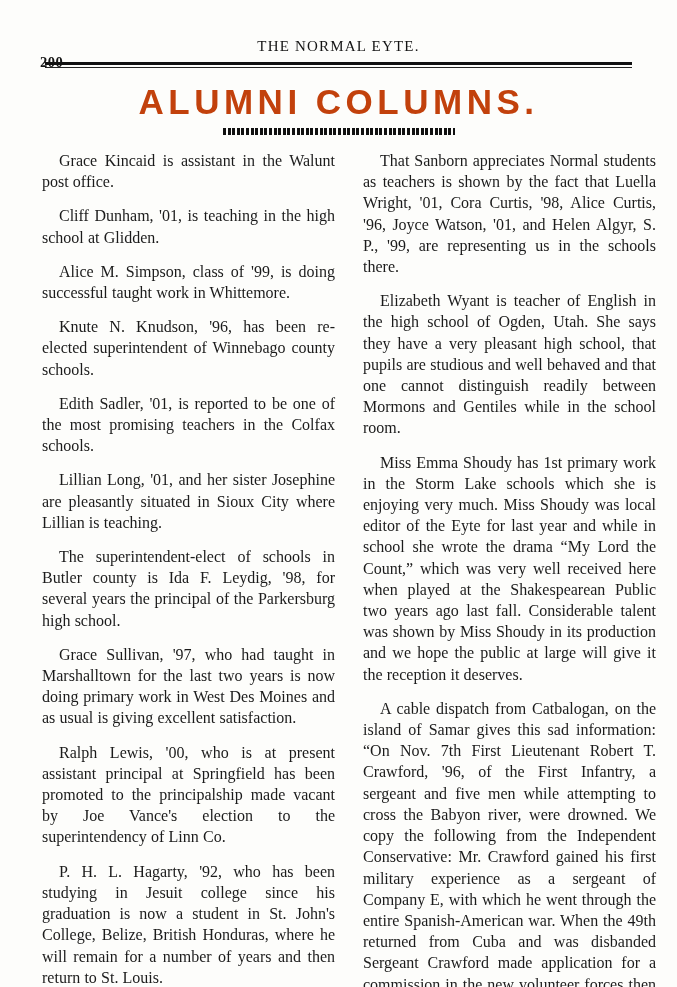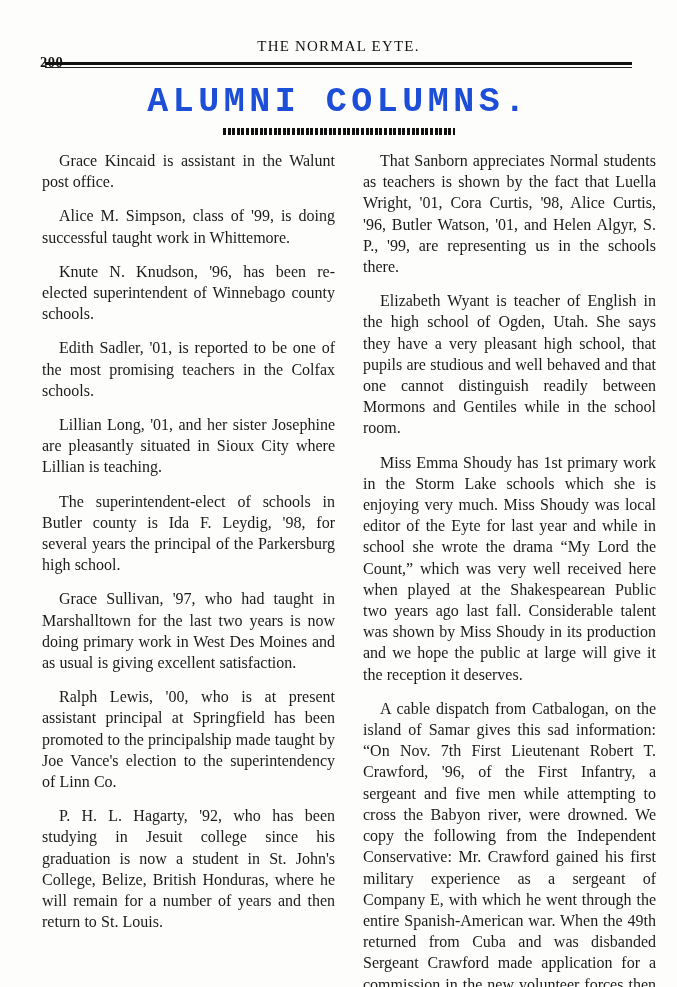--- a/index.html
+++ b/index.html
@@ -72,22 +72,22 @@
   
   .headline {
     position: absolute;
     top: 82px;
     left: 0;
     right: 0;
     text-align: center;
     font-size: 35px;
     font-weight: 700;
     letter-spacing: 4.5px;
-    color: #1d4ed8;
-    font-family: Liberation Mono, monospace;
+    color: #c2410c;
+    font-family: Liberation Sans, sans-serif;
   }
 
   
   .ornament {
     position: absolute;
     top: 128px;
     left: 0;
     right: 0;
     display: flex;
     justify-content: center;
@@ -146,30 +146,31 @@
 
   <div class="headline">ALUMNI COLUMNS.</div>
 
   <div class="ornament">
     <div class="ornament-bar"></div>
   </div>
 
   <div class="columns">
     <div class="col">
         <p>Grace Kincaid is assistant in the Walunt post office.</p>
+        <p>Cliff Dunham, '01, is teaching in the high school at Glidden.</p>
         <p>Alice M. Simpson, class of '99, is doing successful taught work in Whittemore.</p>
         <p>Knute N. Knudson, '96, has been re-elected superintendent of Winnebago county schools.</p>
         <p>Edith Sadler, '01, is reported to be one of the most promising teachers in the Colfax schools.</p>
         <p>Lillian Long, '01, and her sister Josephine are pleasantly situated in Sioux City where Lillian is teaching.</p>
         <p>The superintendent-elect of schools in Butler county is Ida F. Leydig, '98, for several years the principal of the Parkersburg high school.</p>
         <p>Grace Sullivan, '97, who had taught in Marshalltown for the last two years is now doing primary work in West Des Moines and as usual is giving excellent satisfaction.</p>
-        <p>Ralph Lewis, '00, who is at present assistant principal at Springfield has been promoted to the principalship made taught by Joe Vance's election to the superintendency of Linn Co.</p>
+        <p>Ralph Lewis, '00, who is at present assistant principal at Springfield has been promoted to the principalship made vacant by Joe Vance's election to the superintendency of Linn Co.</p>
         <p>P. H. L. Hagarty, '92, who has been studying in Jesuit college since his graduation is now a student in St. John's College, Belize, British Honduras, where he will remain for a number of years and then return to St. Louis.</p>
       </div>
     <div class="col">
-        <p>That Sanborn appreciates Normal students as teachers is shown by the fact that Luella Wright, '01, Cora Curtis, '98, Alice Curtis, '96, Butler Watson, '01, and Helen Algyr, S. P., '99, are representing us in the schools there.</p>
+        <p>That Sanborn appreciates Normal students as teachers is shown by the fact that Luella Wright, '01, Cora Curtis, '98, Alice Curtis, '96, Joyce Watson, '01, and Helen Algyr, S. P., '99, are representing us in the schools there.</p>
         <p>Elizabeth Wyant is teacher of English in the high school of Ogden, Utah. She says they have a very pleasant high school, that pupils are studious and well behaved and that one cannot distinguish readily between Mormons and Gentiles while in the school room.</p>
         <p>Miss Emma Shoudy has 1st primary work in the Storm Lake schools which she is enjoying very much. Miss Shoudy was local editor of the Eyte for last year and while in school she wrote the drama “My Lord the Count,” which was very well received here when played at the Shakespearean Public two years ago last fall. Considerable talent was shown by Miss Shoudy in its production and we hope the public at large will give it the reception it deserves.</p>
         <p>A cable dispatch from Catbalogan, on the island of Samar gives this sad information: “On Nov. 7th First Lieutenant Robert T. Crawford, '96, of the First Infantry, a sergeant and five men while attempting to cross the Babyon river, were drowned. We copy the following from the Independent Conservative: Mr. Crawford gained his first military experience as a sergeant of Company E, with which he went through the entire Spanish-American war. When the 49th returned from Cuba and was disbanded Sergeant Crawford made application for a commission in the new volunteer forces then being organized and was appointed a second lieutenant. He was assigned to the 32nd infantry, which he joined at Ft. Leavenworth, and with which he shortly after left for the Philippines. His work in the Philippines was such as to secure</p>
       </div>
   </div>
 
 </div>
 
 </body></html>

